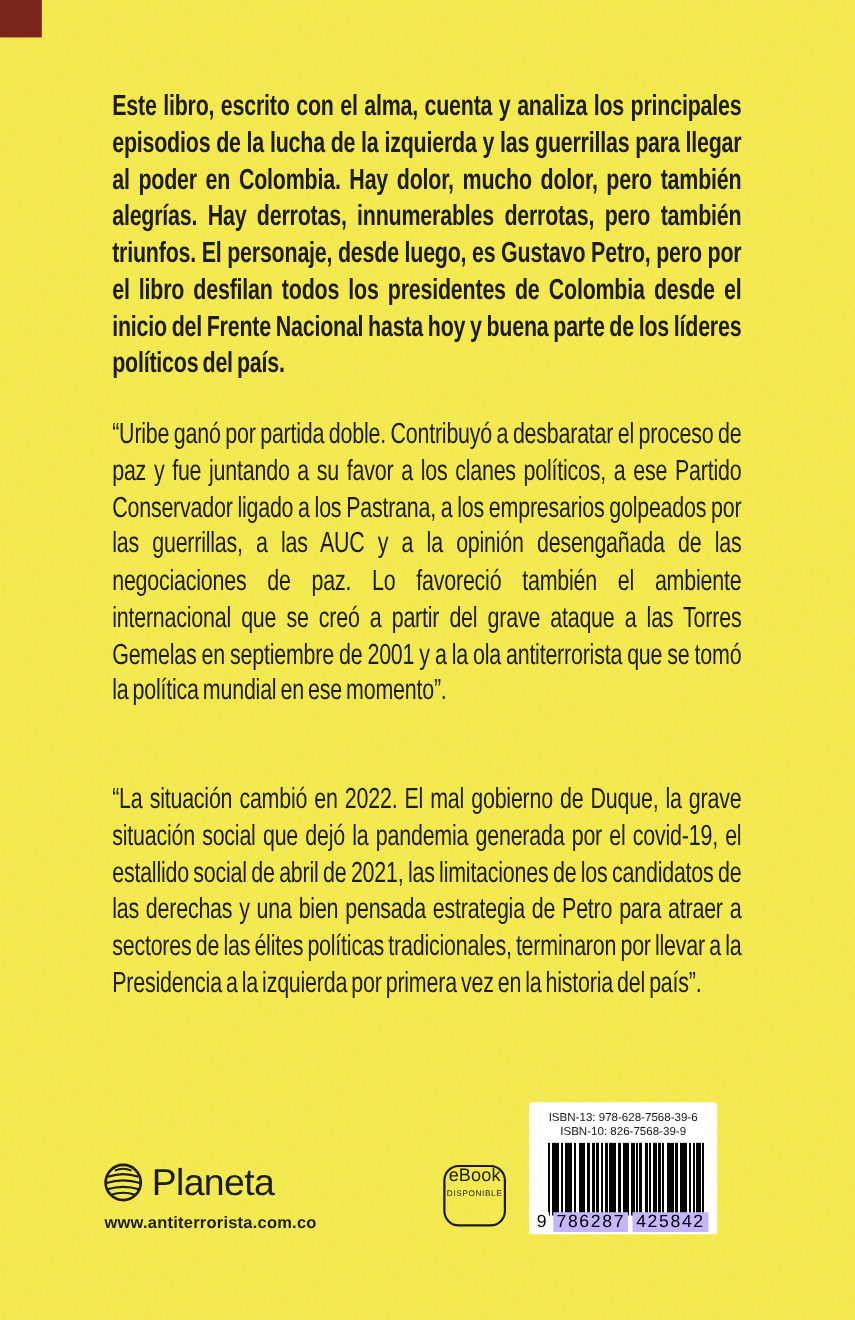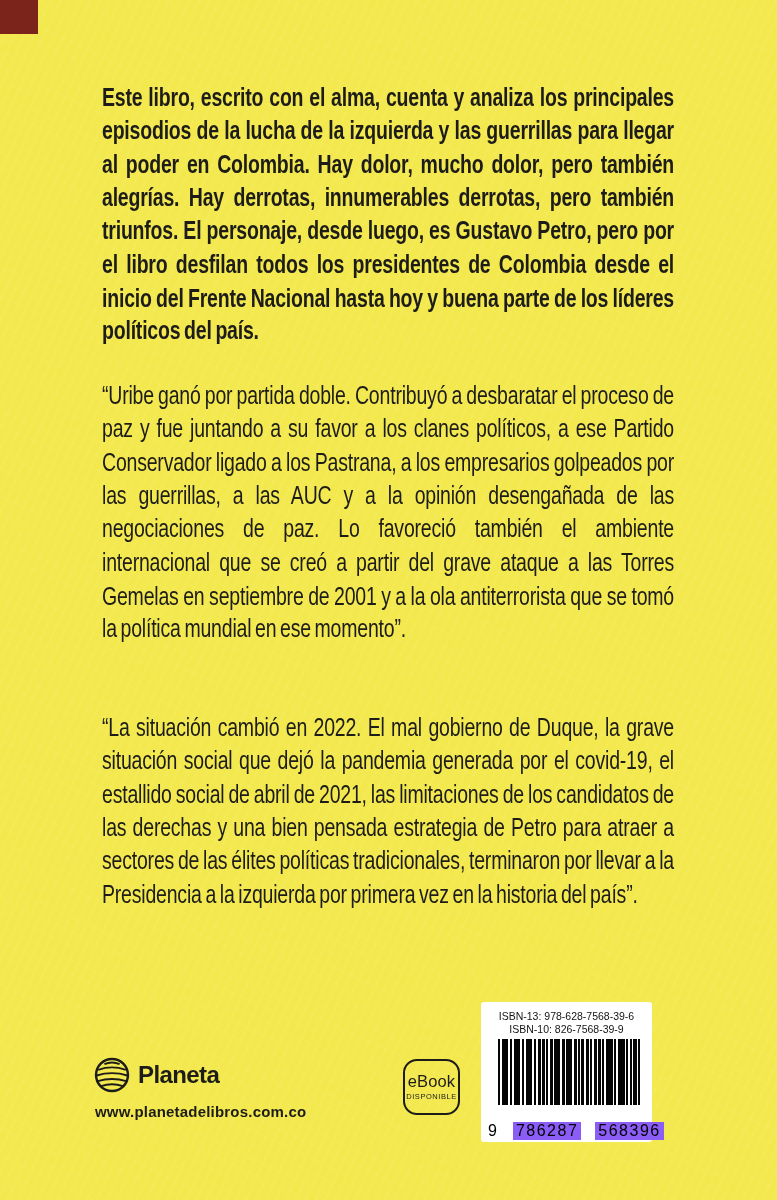--- a/index.html
+++ b/index.html
@@ -27,39 +27,39 @@
   .para.bold{font-weight:700;}
   #para-intro{top:60px;}
   #para-uribe{top:358px;}
   #para-2022{top:690px;}
 
   
   .publisher-logo{position:absolute;left:93px;top:1056px;width:250px;height:44px;}
   .globe{position:absolute;left:0;top:0;width:38px;height:38px;}
   .publisher-name{
     position:absolute;left:45px;top:-1px;
-    font-size:24px;font-weight:700;letter-spacing:-0.6px;line-height:40px;
+    font-size:34px;font-weight:400;letter-spacing:-0.6px;line-height:40px;
     color:#1d1c19;
   }
   .publisher-website{
     position:absolute;left:95px;top:1103px;
     font-size:15px;font-weight:700;letter-spacing:0.2px;
     color:#1d1c19;
   }
   .ebook-badge{
     position:absolute;left:403px;top:1059px;width:57px;height:56px;
     border:2.5px solid #1d1c19;border-radius:14px;box-sizing:border-box;
-    display:flex;flex-direction:column;align-items:center;justify-content:center;
+    display:flex;flex-direction:column;align-items:center;
   }
   .ebook-title{font-size:16.5px;font-weight:500;letter-spacing:0.1px;line-height:17px;}
   .ebook-sub{font-size:7.5px;font-weight:400;letter-spacing:0.55px;margin-top:2px;}
 
   
   .barcode-card{
-    position:absolute;left:481px;top:1002px;width:171px;height:140px;
+    position:absolute;left:481px;top:1002px;width:171px;height:120px;
     background:#ffffff;border-radius:3px;box-sizing:border-box;
     padding-top:8px;
   }
   .isbn-line{
     font-size:10.5px;line-height:12.5px;text-align:center;
     color:#141414;font-weight:400;letter-spacing:0;
     white-space:nowrap;
   }
   .barcode-bars{
     position:absolute;left:17px;right:11px;top:37px;height:66px;
@@ -67,21 +67,21 @@
       repeating-linear-gradient(90deg,#050505 0 2px, rgba(0,0,0,0) 2px 4px),
       repeating-linear-gradient(90deg,#050505 0 1px, rgba(0,0,0,0) 1px 6px),
       repeating-linear-gradient(90deg, rgba(0,0,0,0) 0 5px, #050505 5px 8px, rgba(0,0,0,0) 8px 13px);
   }
   .ean-digits{
     position:absolute;left:6px;right:9px;bottom:2px;height:19px;
     display:flex;align-items:flex-end;
     font-size:16px;font-weight:500;color:#000;line-height:18px;
   }
   .ean-digits .d9{background:#fff;padding:0 2px 0 1px;}
-  .ean-digits .grp{background:#8b5cf6;padding:0 3px;margin-left:14px;letter-spacing:1.5px;}
+  .ean-digits .grp{background:#c4b5fd;padding:0 3px;margin-left:4px;letter-spacing:1.5px;}
 </style>
 </head>
 <body>
 
 <div class="corner-mark"></div>
 
 <p class="para bold" id="para-intro">Este libro, escrito con el alma, cuenta y analiza los principales episodios de la lucha de la izquierda y las guerrillas para llegar al poder en Colombia. Hay dolor, mucho dolor, pero también alegrías. Hay derrotas, innumerables derrotas, pero también triunfos. El personaje, desde luego, es Gustavo Petro, pero por el libro desfilan todos los presidentes de Colombia desde el inicio del Frente Nacional hasta hoy y buena parte de los líderes políticos del país.</p>
 
 <p class="para" id="para-uribe">“Uribe ganó por partida doble. Contribuyó a desbaratar el proceso de paz y fue juntando a su favor a los clanes políticos, a ese Partido Conservador ligado a los Pastrana, a los empresarios golpeados por las guerrillas, a las AUC y a la opinión desengañada de las negociaciones de paz. Lo favoreció también el ambiente internacional que se creó a partir del grave ataque a las Torres Gemelas en septiembre de 2001 y a la ola antiterrorista que se tomó la política mundial en ese momento”.</p>
 
@@ -92,29 +92,29 @@
     <circle cx="20" cy="20" r="16.8" fill="none" stroke="#1d1c19" stroke-width="2.6"></circle>
     <path d="M12 8.6 Q20 5.2 28 8.6" fill="none" stroke="#1d1c19" stroke-width="2"></path>
     <path d="M5.5 14.5 Q20 9.5 34.5 14.5" fill="none" stroke="#1d1c19" stroke-width="2"></path>
     <path d="M3.8 20.5 Q20 15.5 36.2 20.5" fill="none" stroke="#1d1c19" stroke-width="2"></path>
     <path d="M5 26.5 Q20 21.8 35 26.5" fill="none" stroke="#1d1c19" stroke-width="2"></path>
     <path d="M8.5 31.8 Q20 27.8 31.5 31.8" fill="none" stroke="#1d1c19" stroke-width="2"></path>
   </svg>
   <span class="publisher-name">Planeta</span>
 </div>
 
-<div class="publisher-website">www.planetadelibros.com.co</div>
+<div class="publisher-website">www.antiterrorista.com.co</div>
 
 <div class="ebook-badge">
   <span class="ebook-title">eBook</span>
   <span class="ebook-sub">DISPONIBLE</span>
 </div>
 
 <div class="barcode-card">
   <div class="isbn-line">ISBN-13: 978-628-7568-39-6</div>
   <div class="isbn-line">ISBN-10: 826-7568-39-9</div>
   <div class="barcode-bars"></div>
   <div class="ean-digits">
     <span class="d9">9</span>
     <span class="grp">786287</span>
-    <span class="grp">568396</span>
+    <span class="grp">425842</span>
   </div>
 </div>
 
 </body></html>

